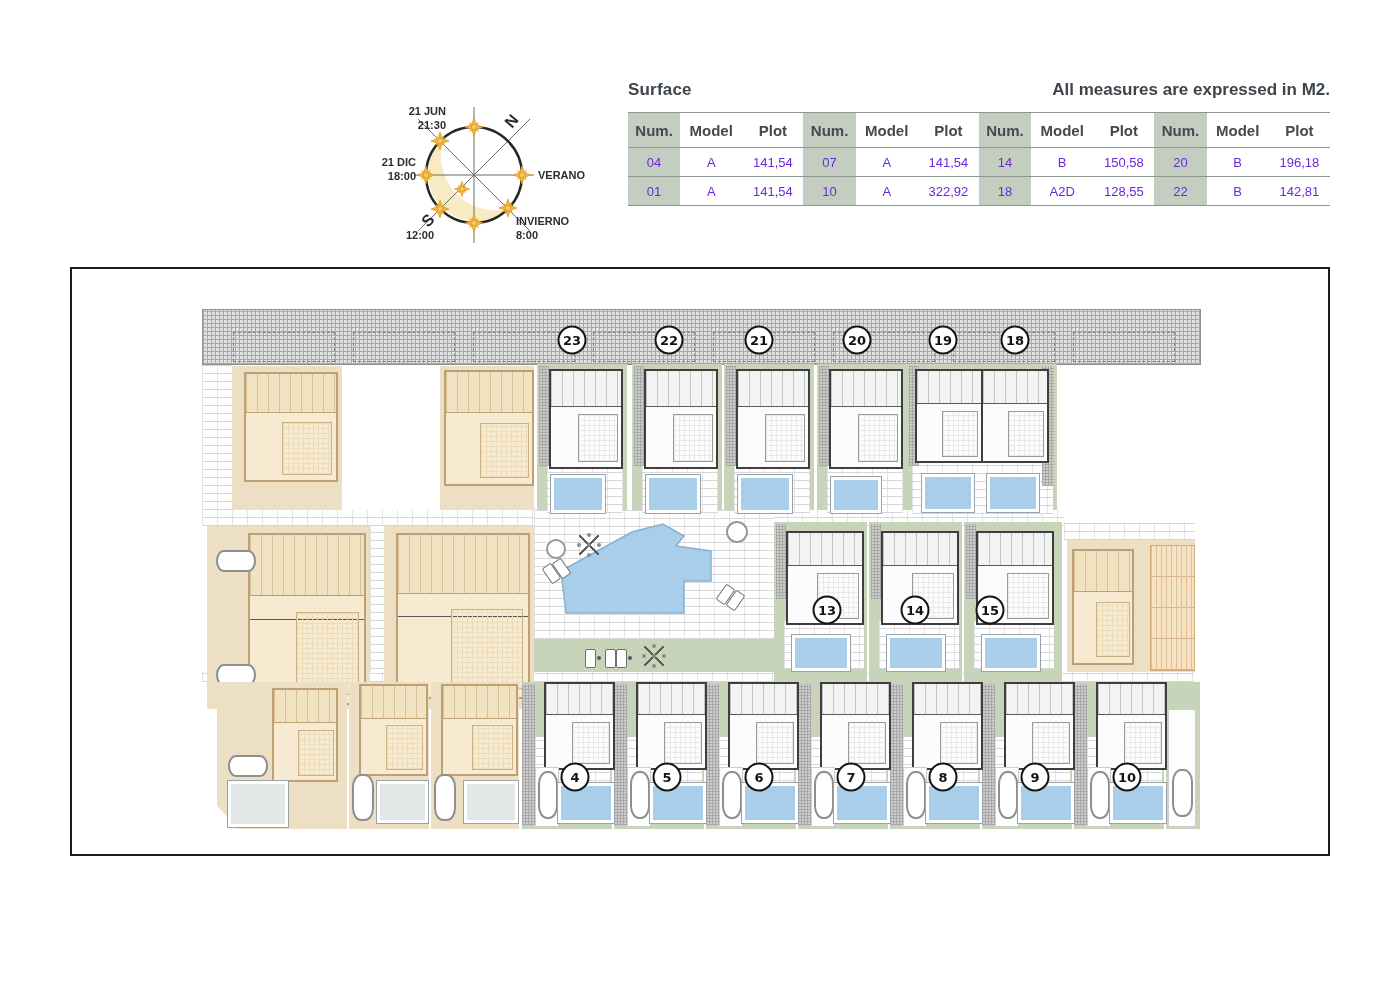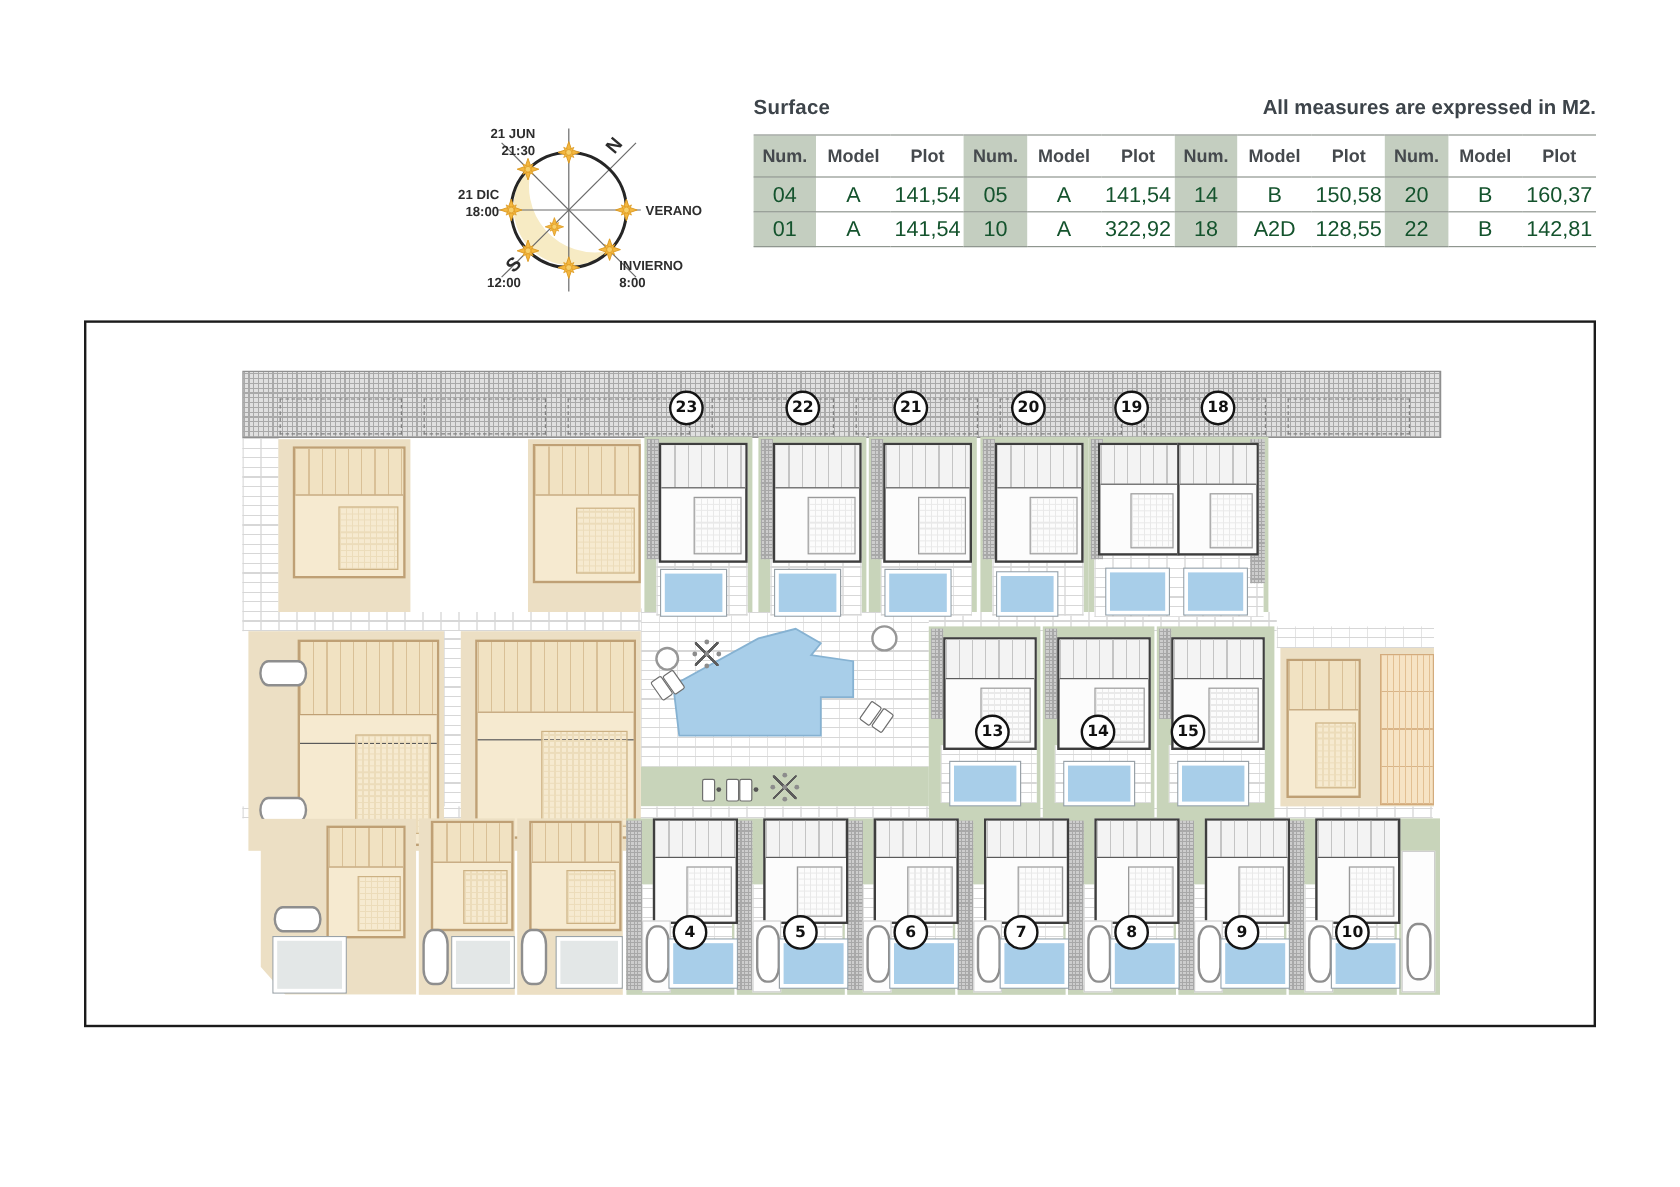--- a/index.html
+++ b/index.html
@@ -6,21 +6,21 @@
   .canvas{position:relative;width:1400px;height:989px;background:#fff;overflow:hidden;
           font-family:"Liberation Sans",sans-serif;}
   .abs{position:absolute;}
 
   
   .tbl-title{position:absolute;left:628px;top:80px;font-size:17px;font-weight:600;color:#3d444a;letter-spacing:.2px;}
   .tbl-note{position:absolute;right:70px;top:80px;font-size:17px;font-weight:600;color:#3d444a;}
   table.surface{position:absolute;left:628px;top:112px;width:702px;border-collapse:collapse;table-layout:fixed;}
   table.surface th, table.surface td{padding:0;text-align:center;font-weight:400;}
   table.surface th{height:34px;font-size:15px;font-weight:600;color:#45494d;}
-  table.surface td{height:28px;font-size:18px;color:#14532d;}
+  table.surface td{height:28px;font-size:13px;color:#6d28d9;}
   table.surface tr{border-bottom:1px solid #8f968f;}
   table.surface thead tr{border-top:1px solid #8f968f;}
   table.surface .shade{background:#c4cec0;}
   table.surface th:nth-child(3n+1), table.surface td:nth-child(3n+1){width:52px;}
   table.surface th:nth-child(3n+2), table.surface td:nth-child(3n+2){width:62px;}
   table.surface th:nth-child(3n),   table.surface td:nth-child(3n)  {width:61px;}
 
   
   .compass-svg{position:absolute;left:360px;top:85px;}
   .compass-svg text{font-family:"Liberation Sans",sans-serif;font-weight:700;fill:#2d2d2d;}
@@ -130,29 +130,29 @@
           <th class="shade">Num.</th>
           <th>Model</th>
           <th>Plot</th>
         </tr>
       </thead>
     <tbody>
         <tr>
           <td class="shade">04</td>
           <td>A</td>
           <td>141,54</td>
-          <td class="shade">05</td>
+          <td class="shade">07</td>
           <td>A</td>
           <td>141,54</td>
           <td class="shade">14</td>
           <td>B</td>
           <td>150,58</td>
           <td class="shade">20</td>
           <td>B</td>
-          <td>160,37</td>
+          <td>196,18</td>
         </tr>
         <tr>
           <td class="shade">01</td>
           <td>A</td>
           <td>141,54</td>
           <td class="shade">10</td>
           <td>A</td>
           <td>322,92</td>
           <td class="shade">18</td>
           <td>A2D</td>

